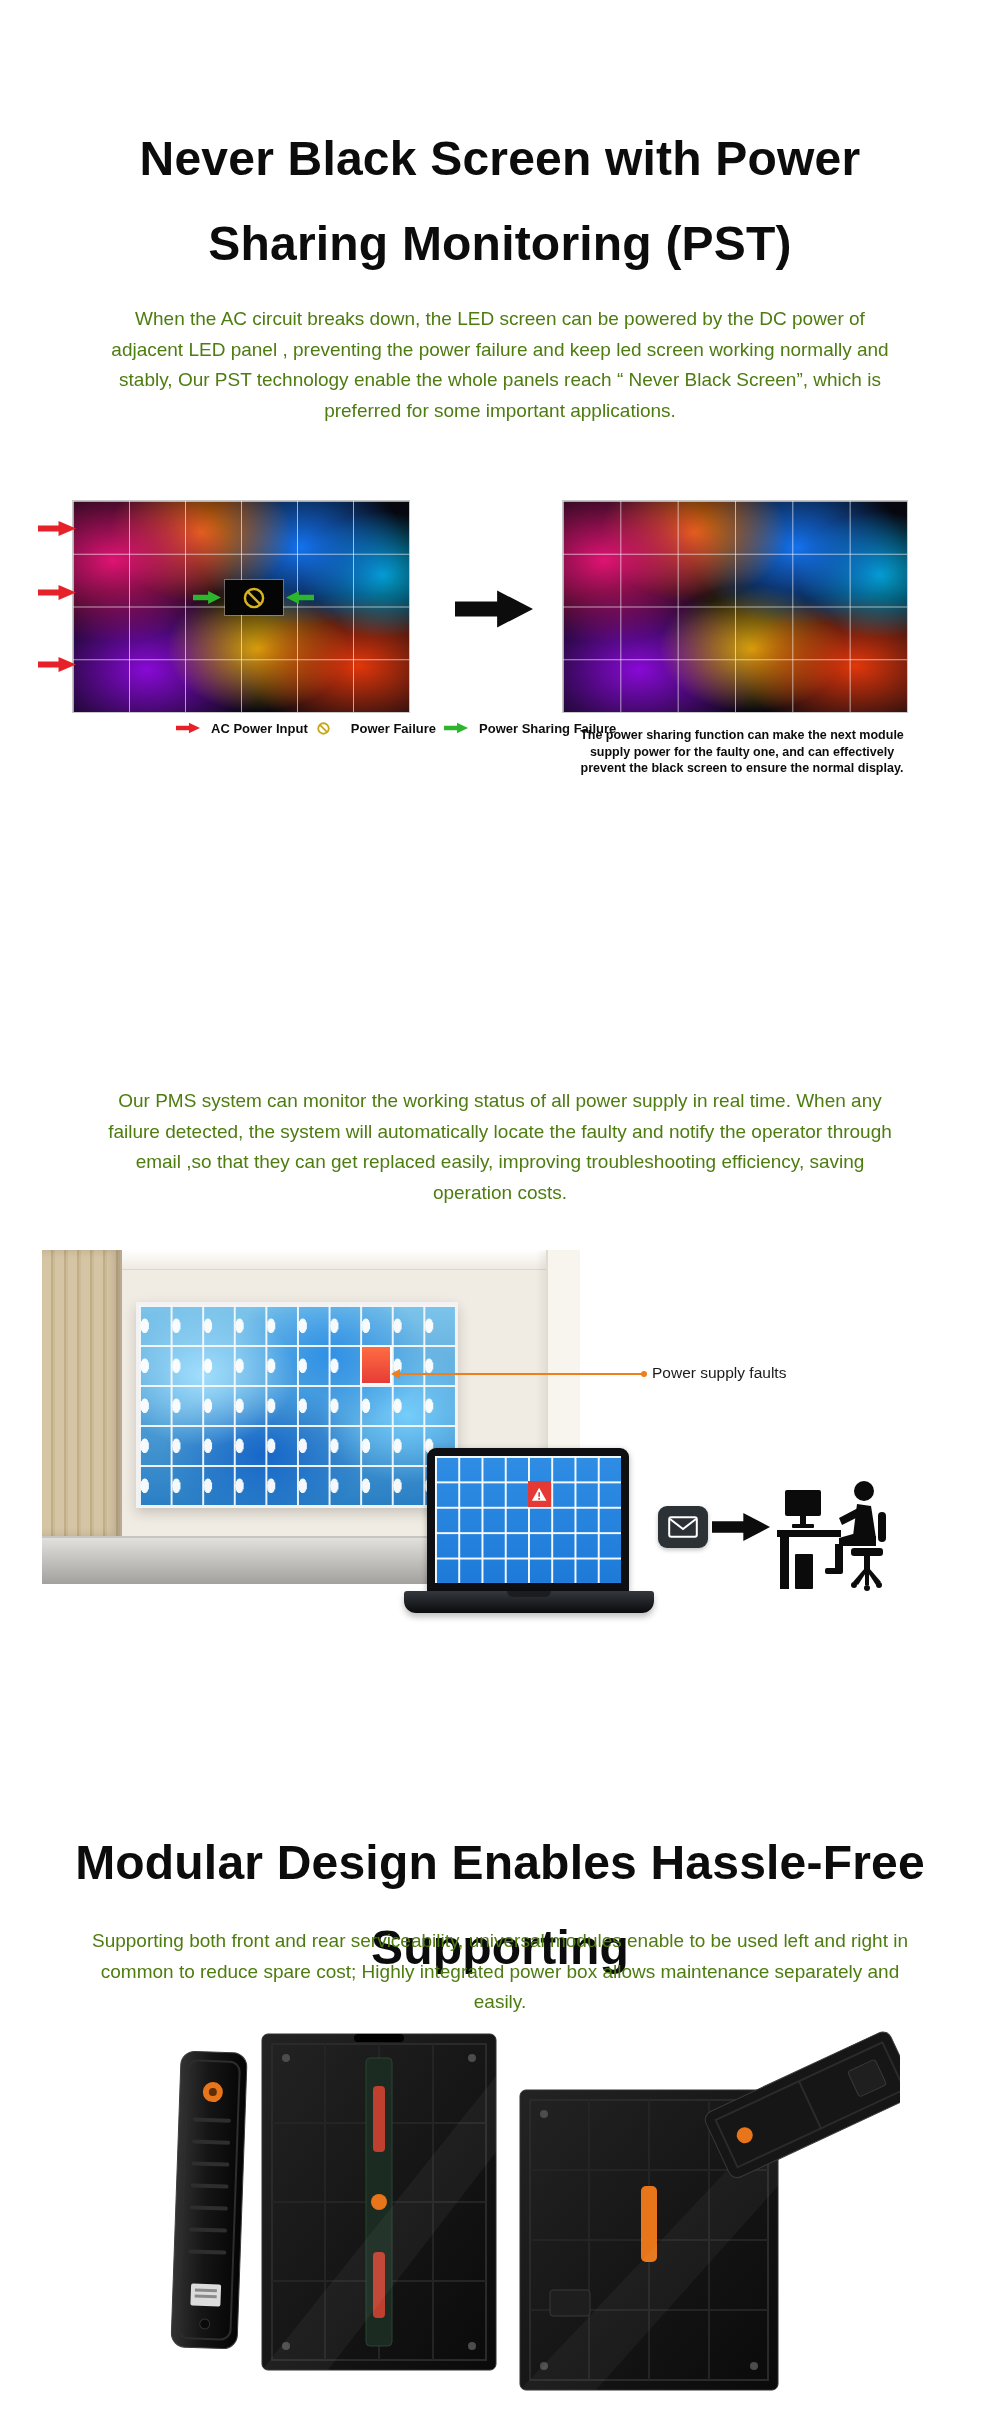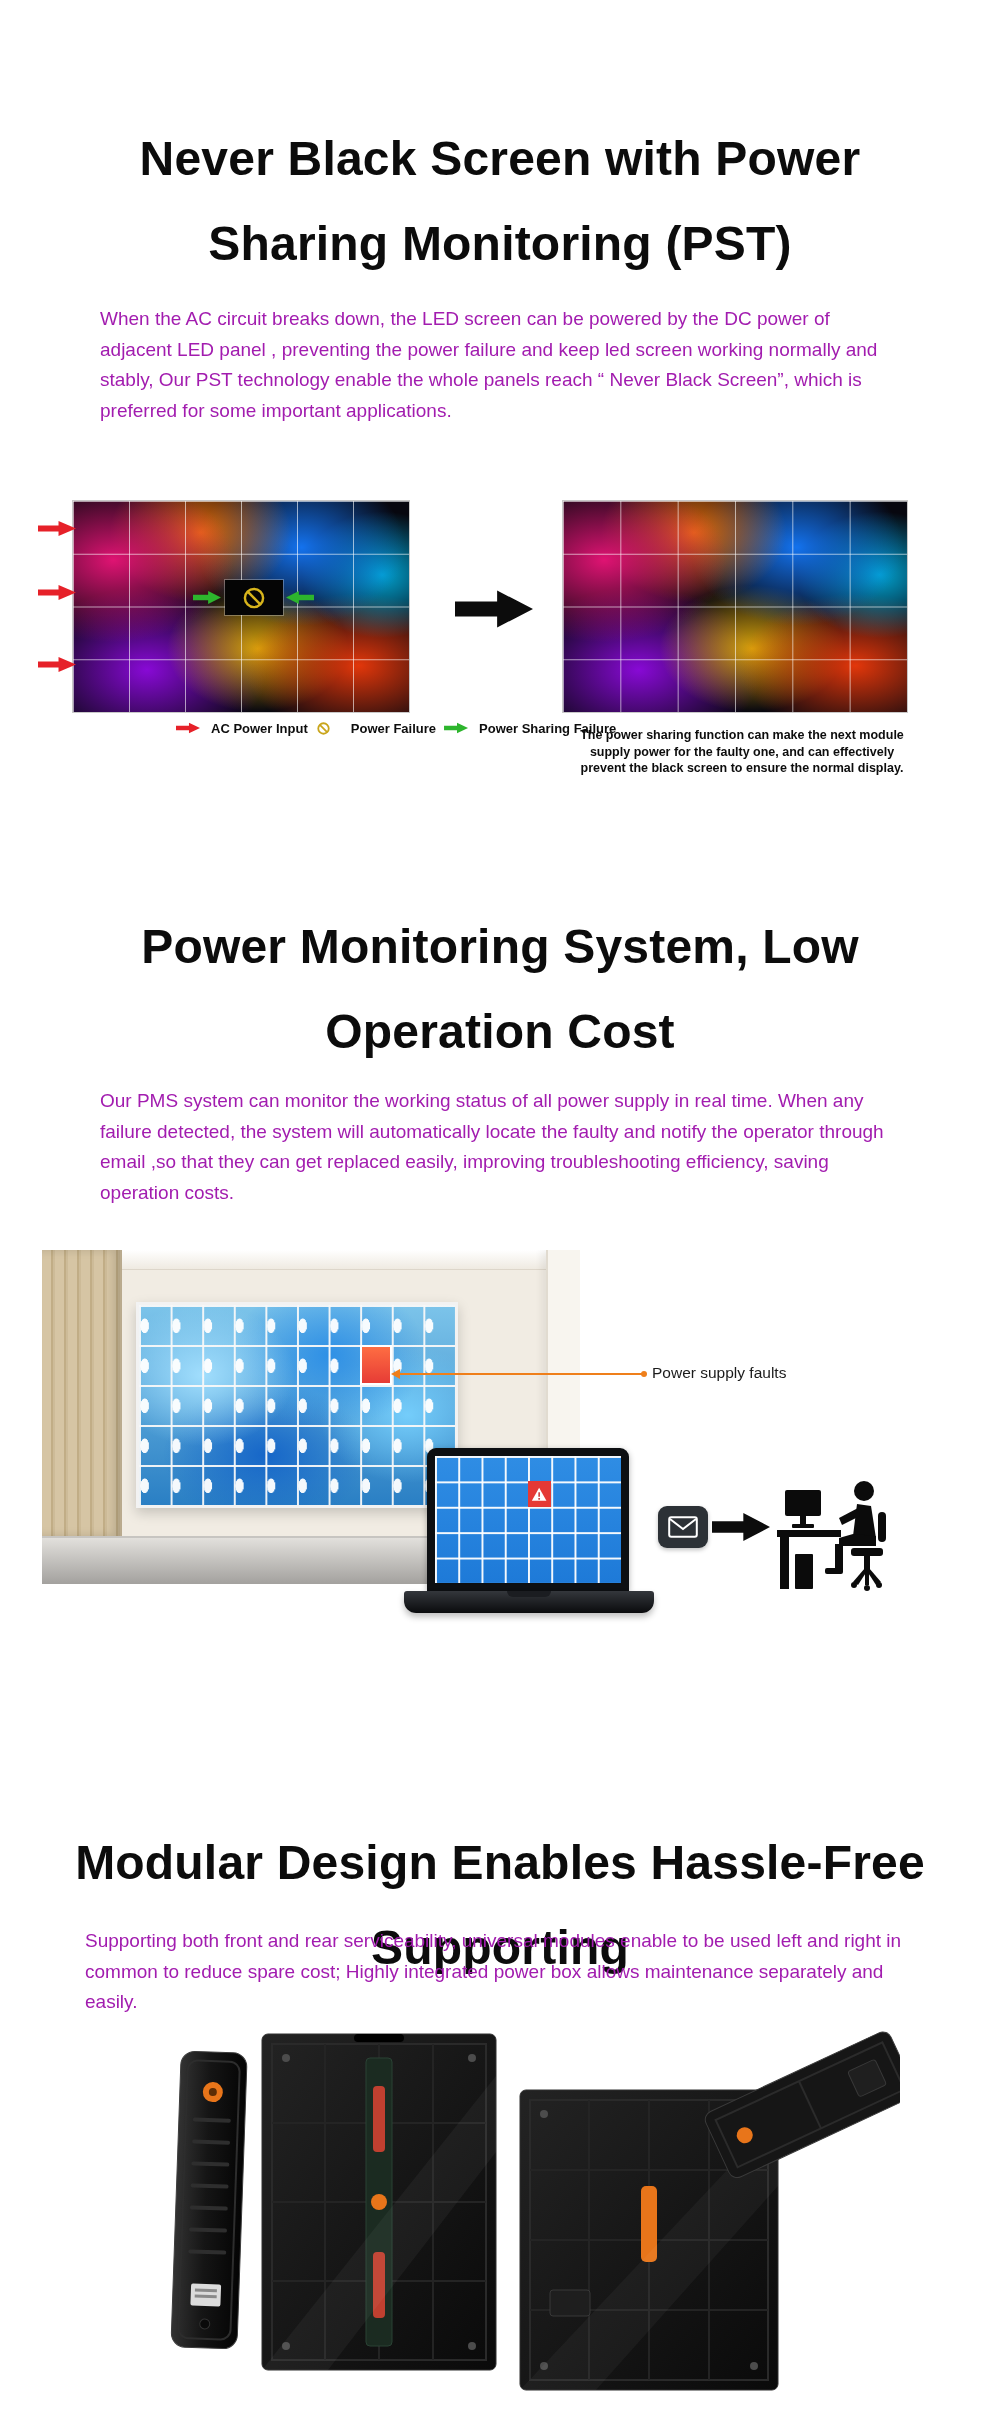--- a/index.html
+++ b/index.html
@@ -4,21 +4,21 @@
 <style>
   *{margin:0;padding:0;box-sizing:border-box}
   html,body{background:#fff}
   body{font-family:"Liberation Sans",sans-serif;color:#111}
   .page{position:relative;width:1000px;height:2417px;margin:8px auto;background:#fff;overflow:hidden}
 
   
   .h1{position:absolute;left:0;width:100%;text-align:center;font-size:48px;font-weight:700;
       line-height:85px;color:var(--ink,#0c0c0c);letter-spacing:.2px}
   .h1 span{display:block}
-  .body-text{position:absolute;text-align:left;font-size:19px;line-height:30.5px;color:#a21caf}
+  .body-text{position:absolute;text-align:center;font-size:19px;line-height:30.5px;color:#4d7c0f}
 
   
   .led-art{position:absolute;top:492px;height:213px;border:1px solid #c8c8c8;overflow:hidden;
     background:
       radial-gradient(55% 60% at 12% 28%, rgba(235,20,120,.95) 0%, rgba(235,20,120,0) 65%),
       radial-gradient(45% 55% at 38% 15%, rgba(250,120,10,.9) 0%, rgba(250,120,10,0) 60%),
       radial-gradient(50% 60% at 68% 22%, rgba(20,120,250,.95) 0%, rgba(20,120,250,0) 62%),
       radial-gradient(40% 50% at 92% 35%, rgba(0,200,255,.8) 0%, rgba(0,200,255,0) 60%),
       radial-gradient(55% 55% at 85% 78%, rgba(250,60,10,.9) 0%, rgba(250,60,10,0) 62%),
       radial-gradient(45% 50% at 55% 70%, rgba(250,190,10,.85) 0%, rgba(250,190,10,0) 60%),
@@ -166,24 +166,20 @@
     <div class="legend-row">
       <span class="legend-ic">
           <span class="arrow green" style="width:24px;height:12px"></span>
         </span>
       <span class="legend-label">Power Sharing Failure</span>
     </div>
   </div>
 
   <p class="caption">The power sharing function can make the next module supply power for the faulty one, and can effectively prevent the black screen to ensure the normal display.</p>
 
-  <h1 class="h1" style="top:896px">
-    <span>Power Monitoring System, Low</span>
-    <span>Operation Cost</span>
-  </h1>
   <p class="body-text" style="top:1078px;left:100px;width:800px">Our PMS system can monitor the working status of  all power supply in real time. When any failure detected, the system will automatically locate the faulty and notify the operator through email ,so that they can get replaced easily, improving troubleshooting efficiency, saving operation costs.</p>
 
   <div class="scene">
     <div class="ceiling"></div>
     <div class="wood"></div>
     <div class="pillar"></div>
     <div class="floor"></div>
     <div class="lockers">
       <div class="locker-grid"></div>
       <div class="fault-cell"></div>

